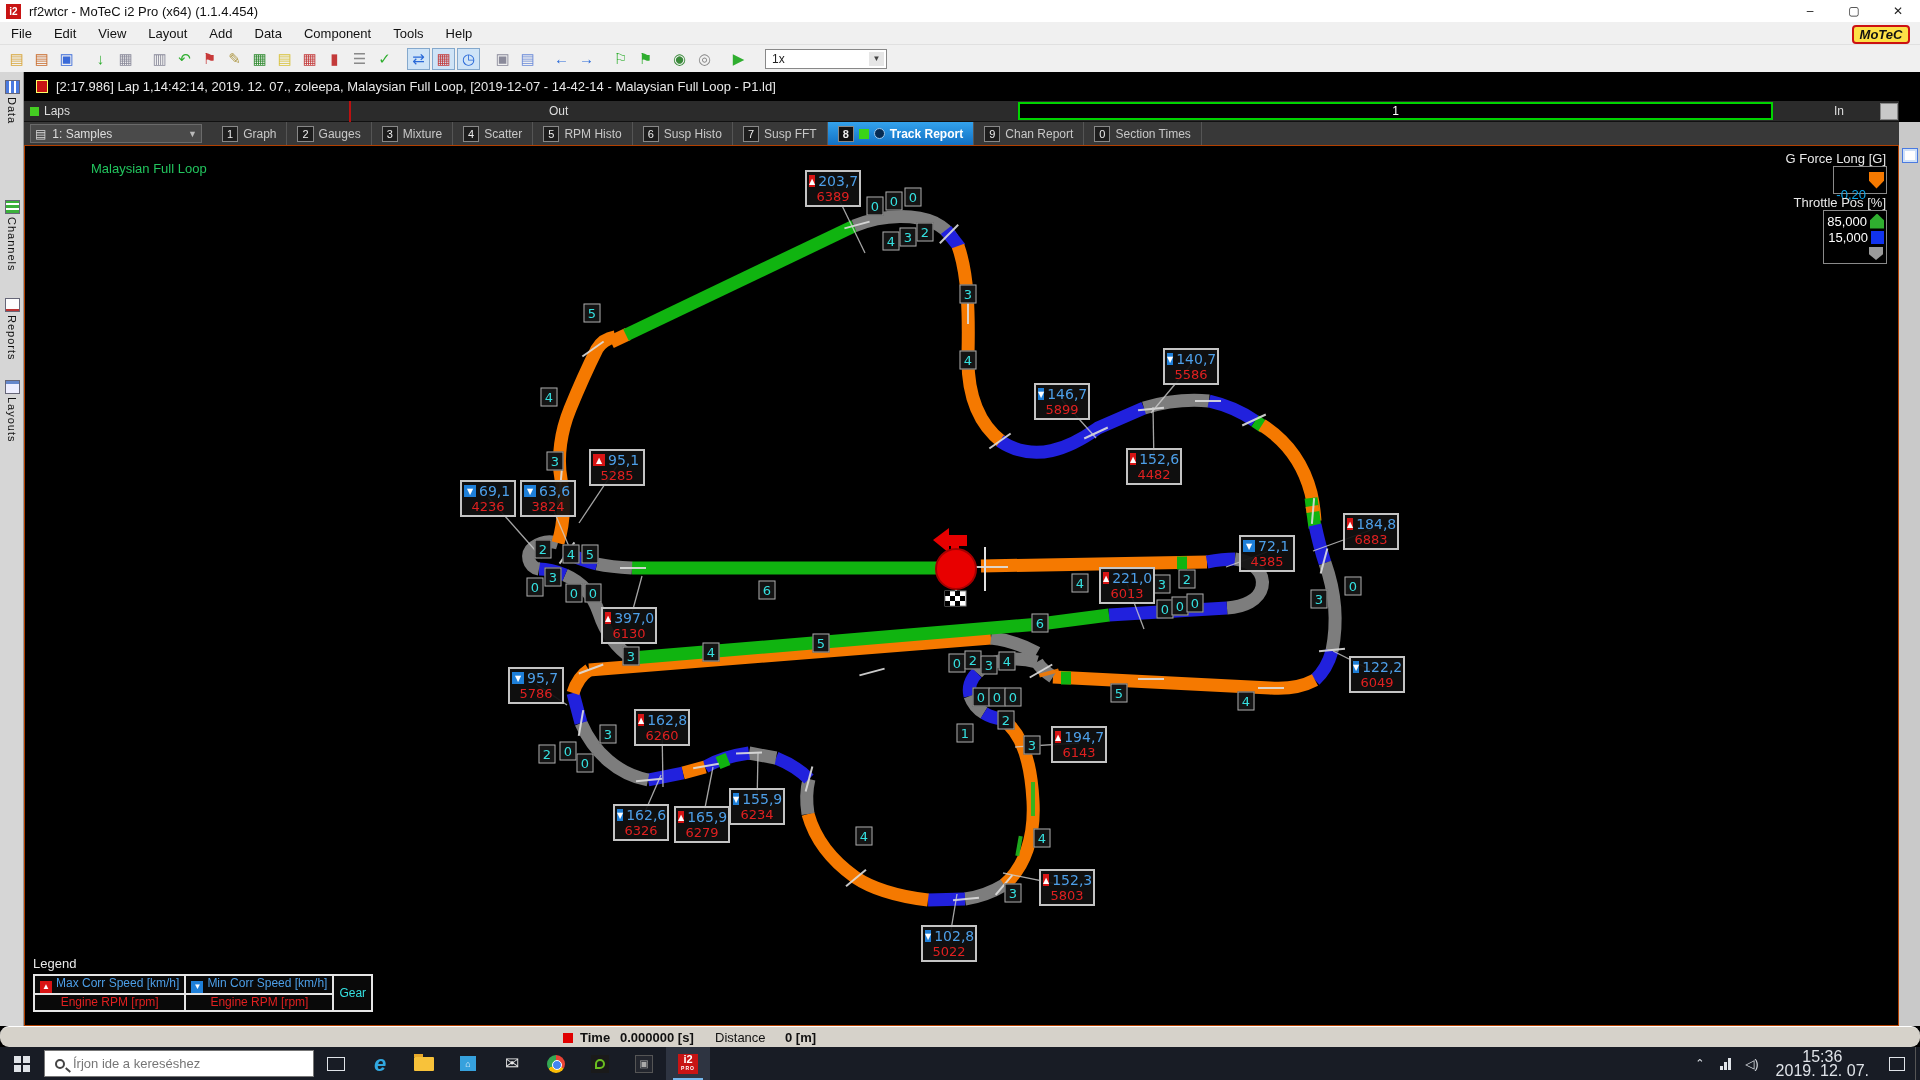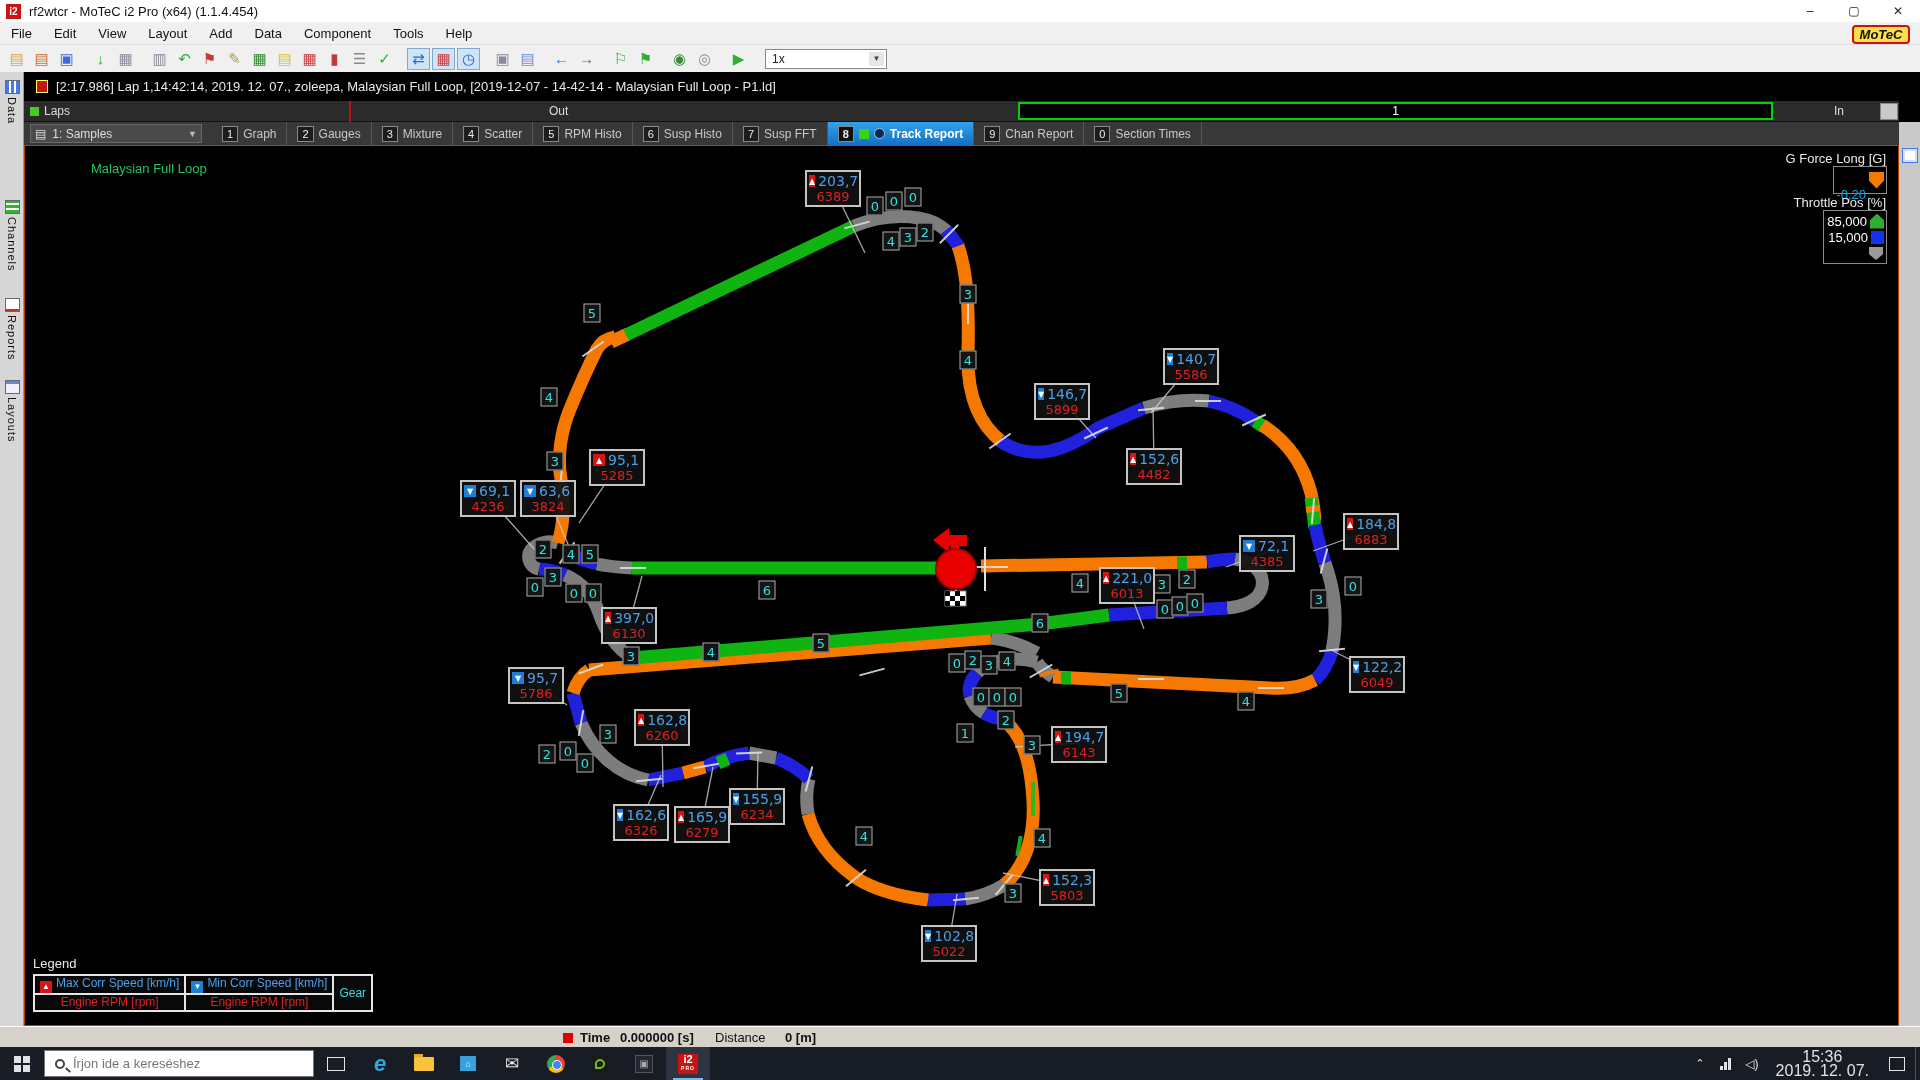--- a/index.html
+++ b/index.html
@@ -119,21 +119,21 @@
   .lg-ic { display:inline-flex; width:12px; height:12px; font-size:8px; color:#fff; align-items:center;
            justify-content:center; margin-right:4px; vertical-align:-2px; }
 
   
   #scrollcol { position:absolute; right:0; top:122px; width:21px; height:904px; background:#c9c9c9; }
   #scrollcol .paneico { margin:26px auto 0; width:16px; height:15px; background:#fff; border:1px solid #4a7ae0;
                         box-shadow:inset 0 0 0 2px #cfe0f7; }
 
   
   #statusbar { position:absolute; left:0; top:1026px; width:1920px; height:21px; background:#d6d2ca;
-               border-top:1px solid #fff; font-size:13px; color:#111; }
+               border-top:1px solid #fff; font-size:13px; color:#111;border-radius:9px; }
   #statusbar .redsq { position:absolute; left:563px; top:6px; width:10px; height:10px; background:#e00000; }
   #st-time-label { position:absolute; left:580px; top:3px; font-weight:bold; }
   #st-time-val { position:absolute; left:620px; top:3px; font-weight:bold; }
   #st-dist-label { position:absolute; left:715px; top:3px; font-weight:normal; }
   #st-dist-val { position:absolute; left:785px; top:3px; font-weight:bold; }
 
   
   #taskbar { position:absolute; left:0; top:1047px; width:1920px; height:33px; background:#181c25;
              display:flex; align-items:center; }
   #start-btn { width:44px; height:33px; display:flex; align-items:center; justify-content:center; }

